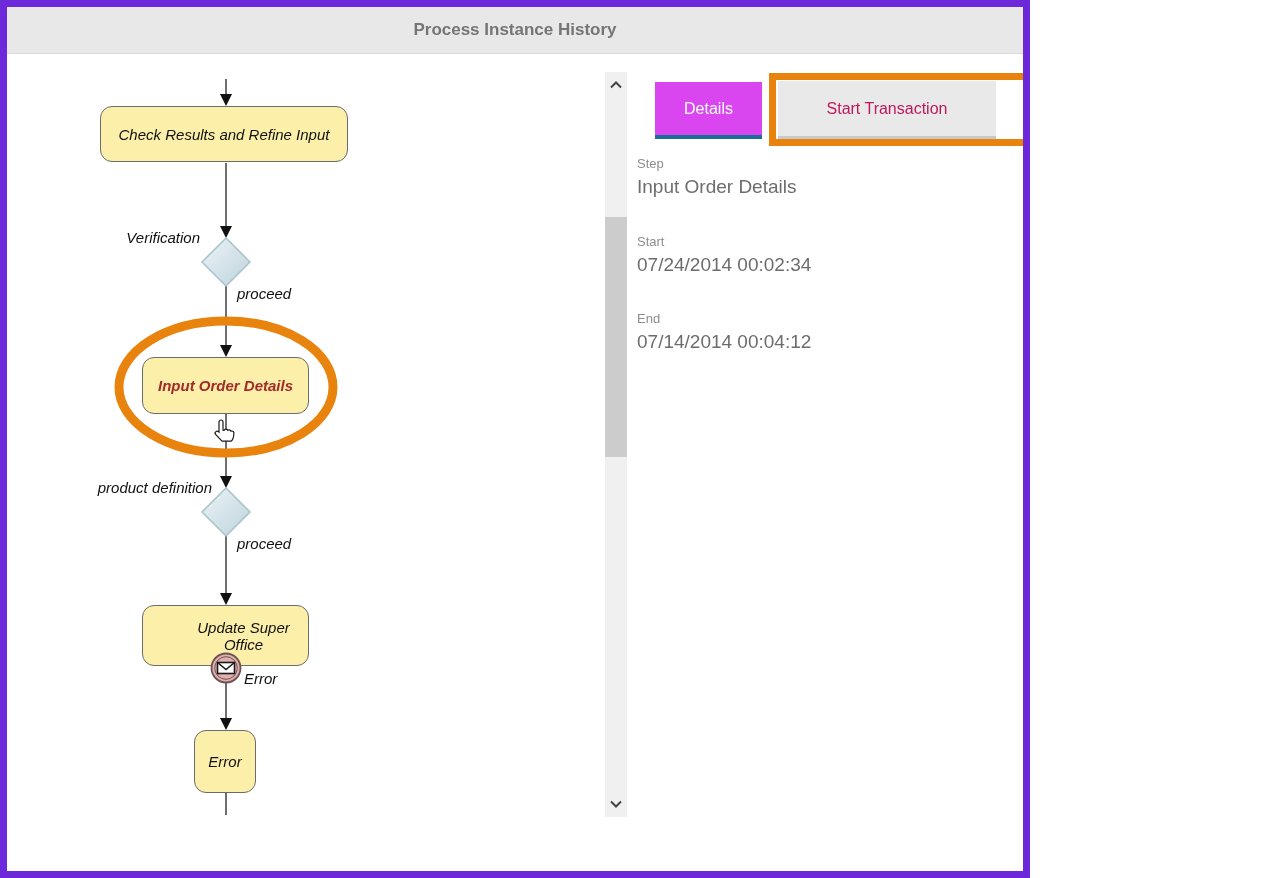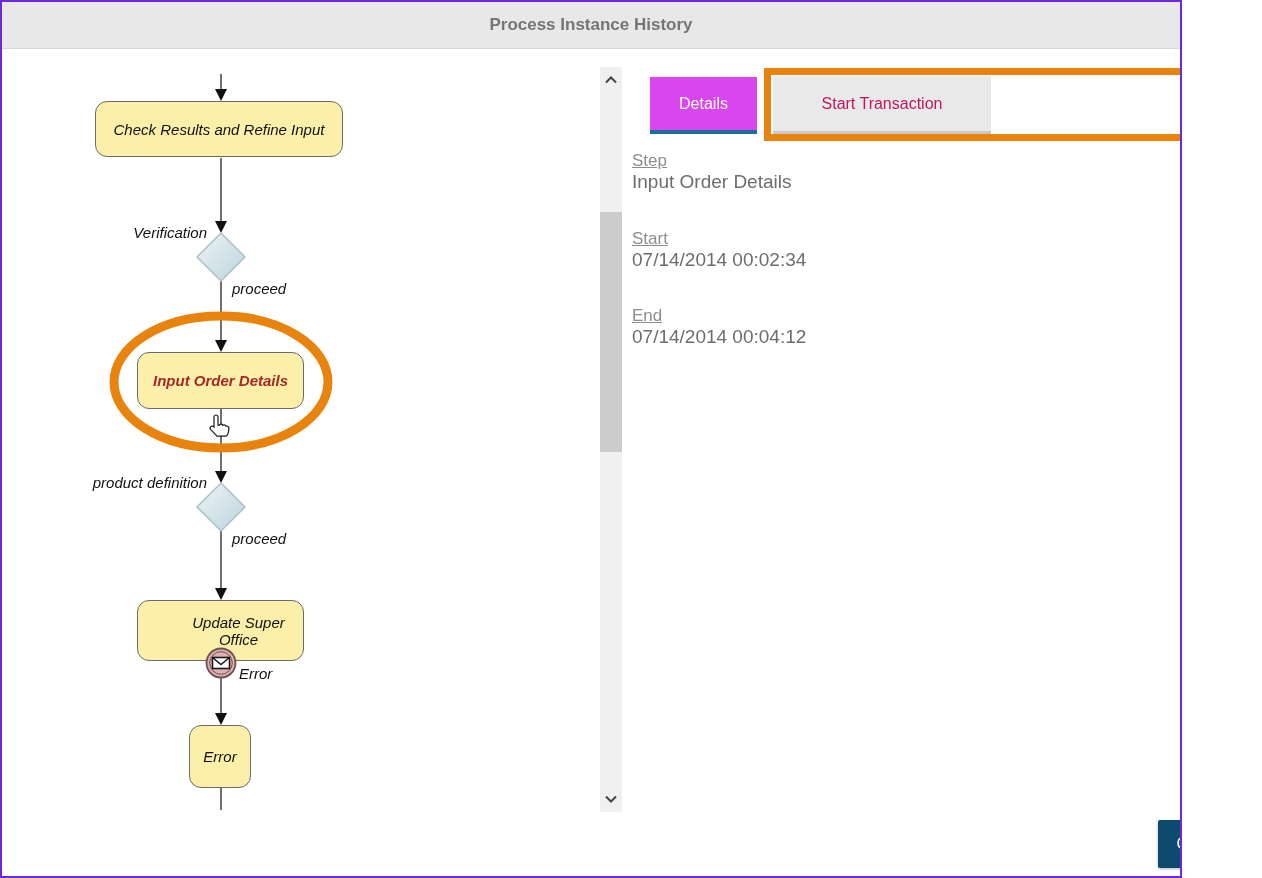--- a/index.html
+++ b/index.html
@@ -1,20 +1,20 @@
 <!DOCTYPE html>
 <html><head>
 <meta charset="utf-8">
 <style>
   * { margin:0; padding:0; box-sizing:border-box; }
   html,body { background:#fff; }
   body { font-family:"Liberation Sans", sans-serif; }
 
-  .dialog { position:relative; width:1182px; height:878px; background:#fff;
-            border:2px solid #6d28d9; overflow:hidden; }
+  .dialog { position:relative; width:1030px; height:878px; background:#fff;
+            border:7px solid #6d28d9; overflow:hidden; }
 
   .titlebar { position:absolute; left:0; top:0; width:100%; height:47px;
               background:#e8e8e8; border-bottom:1px solid #d9d9d9;
               display:flex; align-items:center; justify-content:center; }
   .titlebar span { font-size:17px; font-weight:bold; color:#757575; }
 
   
   .diagram { position:absolute; left:0; top:47px; width:620px; height:830px;font-style:italic; }
   .diagram svg.layer { position:absolute; left:0; top:0; }
   .overlay { pointer-events:none; }
@@ -40,21 +40,21 @@
   .tab { position:absolute; display:flex; align-items:center; justify-content:center;
          font-size:16px; cursor:pointer; }
   .tab-details { left:648px; top:75px; width:107px; height:57px;
                  background:#d946ef; color:#fff; border-bottom:4px solid #1b6e99; }
   .tab-gray { background:#e9e9e9; color:#be185d; border-bottom:3px solid #c9c9c9; }
   .tab-start { left:771px; top:74px; width:218px; height:58px; }
   .tab-end   { left:1001px; top:74px; width:215px; height:58px; }
   .orange-box { position:absolute; left:762px; top:66px; width:462px; height:73px;
                 border:7px solid #E8830D; z-index:6; pointer-events:none; }
 
-  .fld-label { position:absolute; left:630px; font-size:17px; color:#8d8d8d;text-decoration:underline; }
+  .fld-label { position:absolute; left:630px; font-size:13px; color:#8d8d8d; }
   .fld-value { position:absolute; left:630px; font-size:19px; color:#6d6d6d; }
   .lbl-step  { top:149px; } .val-step  { top:169px; }
   .lbl-start { top:227px; } .val-start { top:247px; }
   .lbl-end   { top:304px; } .val-end   { top:324px; }
 
   .close-btn { position:absolute; left:1156px; top:818px; width:91px; height:48px;
                background:#0c4a6e; color:#fff; border:none; border-radius:2px;
                font-size:16px; font-family:"Liberation Sans", sans-serif;
                box-shadow:0 1px 3px rgba(0,0,0,.3); cursor:pointer; }
 </style>
@@ -98,21 +98,21 @@
     </svg>
 
     <div class="task" style="left:93px; top:52px; width:248px; height:56px;">Check Results and Refine Input</div>
 
     <div class="task selected" style="left:135px; top:303px; width:167px; height:57px;">Input Order Details</div>
 
     <div class="task" style="left:135px; top:551px; width:167px; height:61px;padding-left:36px;">Update Super Office</div>
 
     <div class="task" style="left:187px; top:676px; width:62px; height:63px;">Error</div>
 
-    <div class="flabel right" style="left:60px; top:175px; width:145px;text-align:right;">Verification</div>
+    <div class="flabel right" style="left:48px; top:175px; width:145px;text-align:right;">Verification</div>
     <div class="flabel" style="left:230px; top:231px;">proceed</div>
     <div class="flabel right" style="left:30px; top:425px; width:175px;">product definition</div>
     <div class="flabel" style="left:230px; top:481px;">proceed</div>
     <div class="flabel" style="left:237px; top:616px;">Error</div>
 
     <svg class="layer overlay" width="620" height="830" viewBox="0 0 620 830" style="z-index:3;">
       <ellipse cx="219" cy="333" rx="107" ry="66" fill="none" stroke="#E8830D" stroke-width="9"></ellipse>
       <g>
         <circle cx="219" cy="614" r="14.5" fill="#dfb0ae" stroke="#6e5252" stroke-width="1.8"></circle>
         <circle cx="219" cy="614" r="11.3" fill="none" stroke="#6e5252" stroke-width="1"></circle>
@@ -139,18 +139,18 @@
     </div>
   </div>
 
   <div class="tab tab-details">Details</div>
   <div class="tab tab-gray tab-start">Start Transaction</div>
   <div class="orange-box"></div>
 
   <div class="fld-label lbl-step">Step</div>
   <div class="fld-value val-step">Input Order Details</div>
   <div class="fld-label lbl-start">Start</div>
-  <div class="fld-value val-start">07/14/2014 00:02:34</div>
+  <div class="fld-value val-start">07/24/2014 00:02:34</div>
   <div class="fld-label lbl-end">End</div>
   <div class="fld-value val-end">07/14/2014 00:04:12</div>
 
   <button class="close-btn">CLOSE</button>
 </div>
 
 </body></html>

